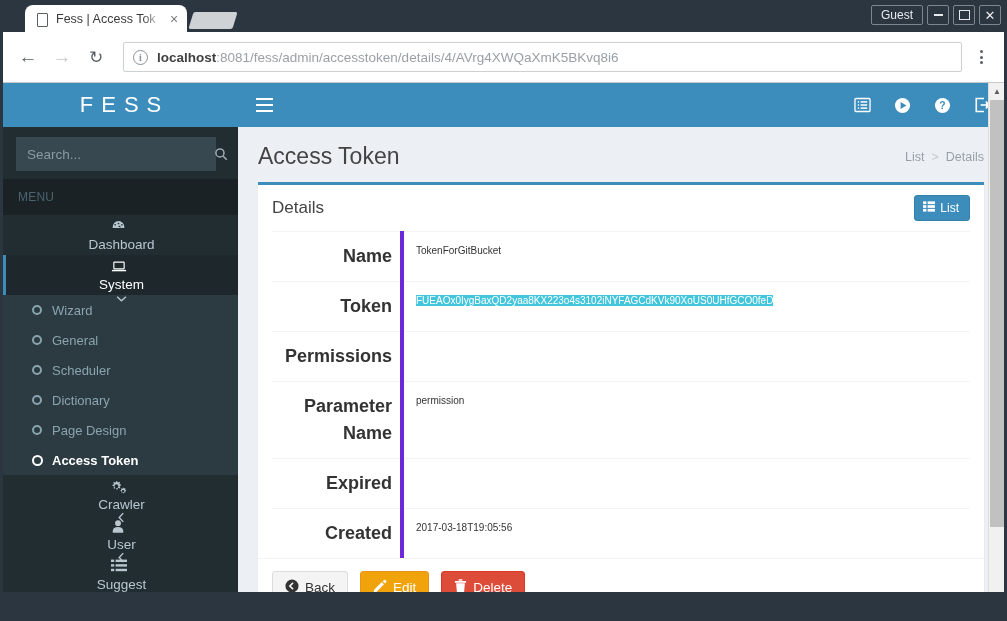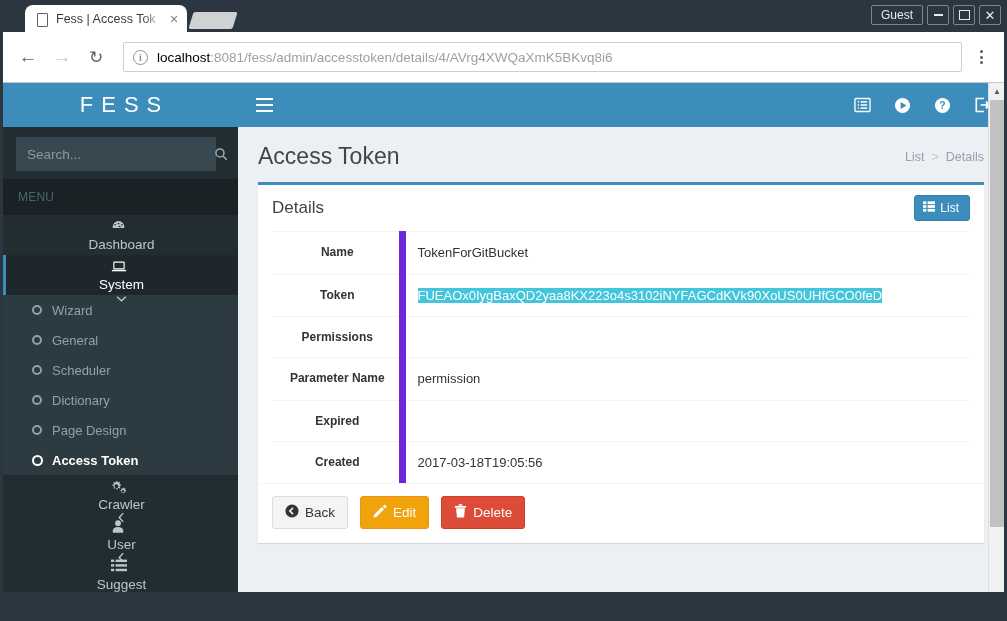--- a/index.html
+++ b/index.html
@@ -135,21 +135,21 @@
     border-radius: 50%;
     color: #8b9094;
     font-size: 10px; line-height: 13px;
     text-align: center;
     font-family: "Liberation Serif", serif;
     font-weight: bold;
     margin-right: 9px;
     flex: 0 0 15px;
   }
   .url-text { font-size: 13.5px; white-space: nowrap; overflow: hidden; }
-  .url-host { color: #000000; font-weight: 400; }
+  .url-host { color: #404040; font-weight: 700; }
   .url-rest { color: #9aa0a5; }
   .menu-dots {
     width: 26px; height: 30px;
     display: flex; flex-direction: column;
     align-items: center; justify-content: center;
     gap: 2.5px; cursor: pointer;
   }
   .menu-dots i { width: 3px; height: 3px; background: #5a5f63; border-radius: 50%; display: block; }
 
   
@@ -327,32 +327,32 @@
     display: inline-flex; align-items: center; gap: 5px;
     font-family: "Liberation Sans", sans-serif;
   }
 
   .card-body { padding: 0 14px; }
   table.details { width: 100%; border-collapse: collapse; }
   table.details tr { border-top: 1px solid #f4f4f4; }
   table.details tr:first-child { border-top: 1px solid #f4f4f4; }
   table.details th {
     width: 130px;
-    text-align: center;
+    text-align: right;
     vertical-align: top;
     padding: 11px 8px 11px 12px;
-    font-size: 12px;
+    font-size: 18px;
     font-weight: bold;
     color: #333;
-    border-right: 7px solid #6d28d9;
+    border-right: 4px solid #6d28d9;
     line-height: 1.5;
   }
   table.details td {
     padding: 11px 8px 11px 12px;
-    font-size: 13px;
+    font-size: 10px;
     color: #333;
     vertical-align: top;
     line-height: 1.5;
   }
   .sel { background: #43c6db; color: #fff; }
   .row-token td { padding-bottom: 22px; }
   .row-perm th, .row-perm td { padding-top: 14px; padding-bottom: 14px; }
   .row-param th { padding-top: 12px; padding-bottom: 20px; }
   .row-expired th, .row-expired td { padding-top: 13px; padding-bottom: 18px; }
   .row-created th, .row-created td { padding-top: 12px; padding-bottom: 16px; }

